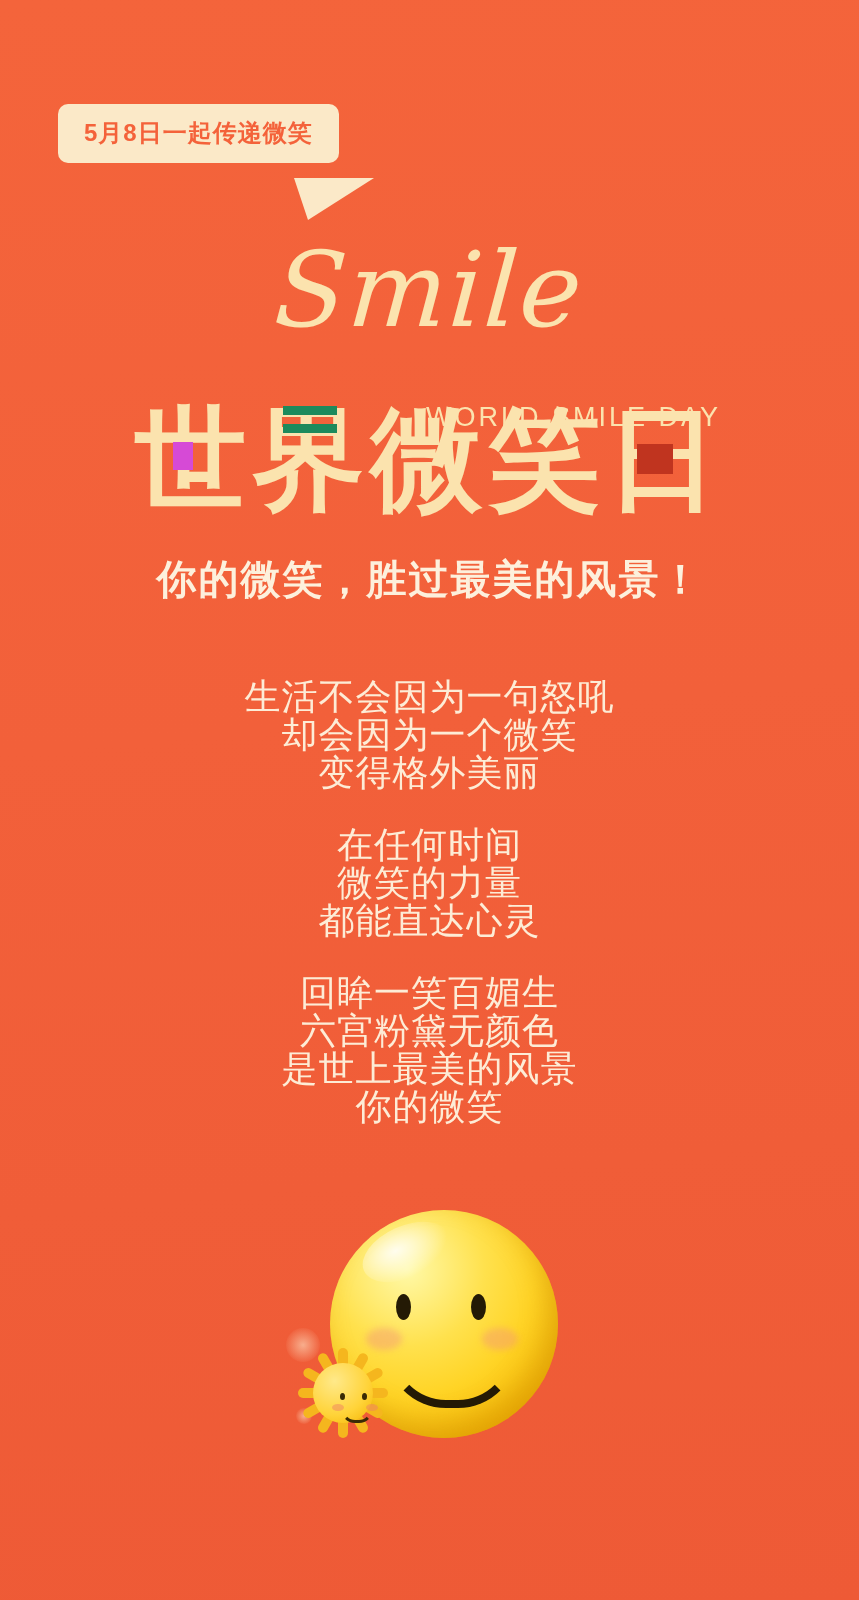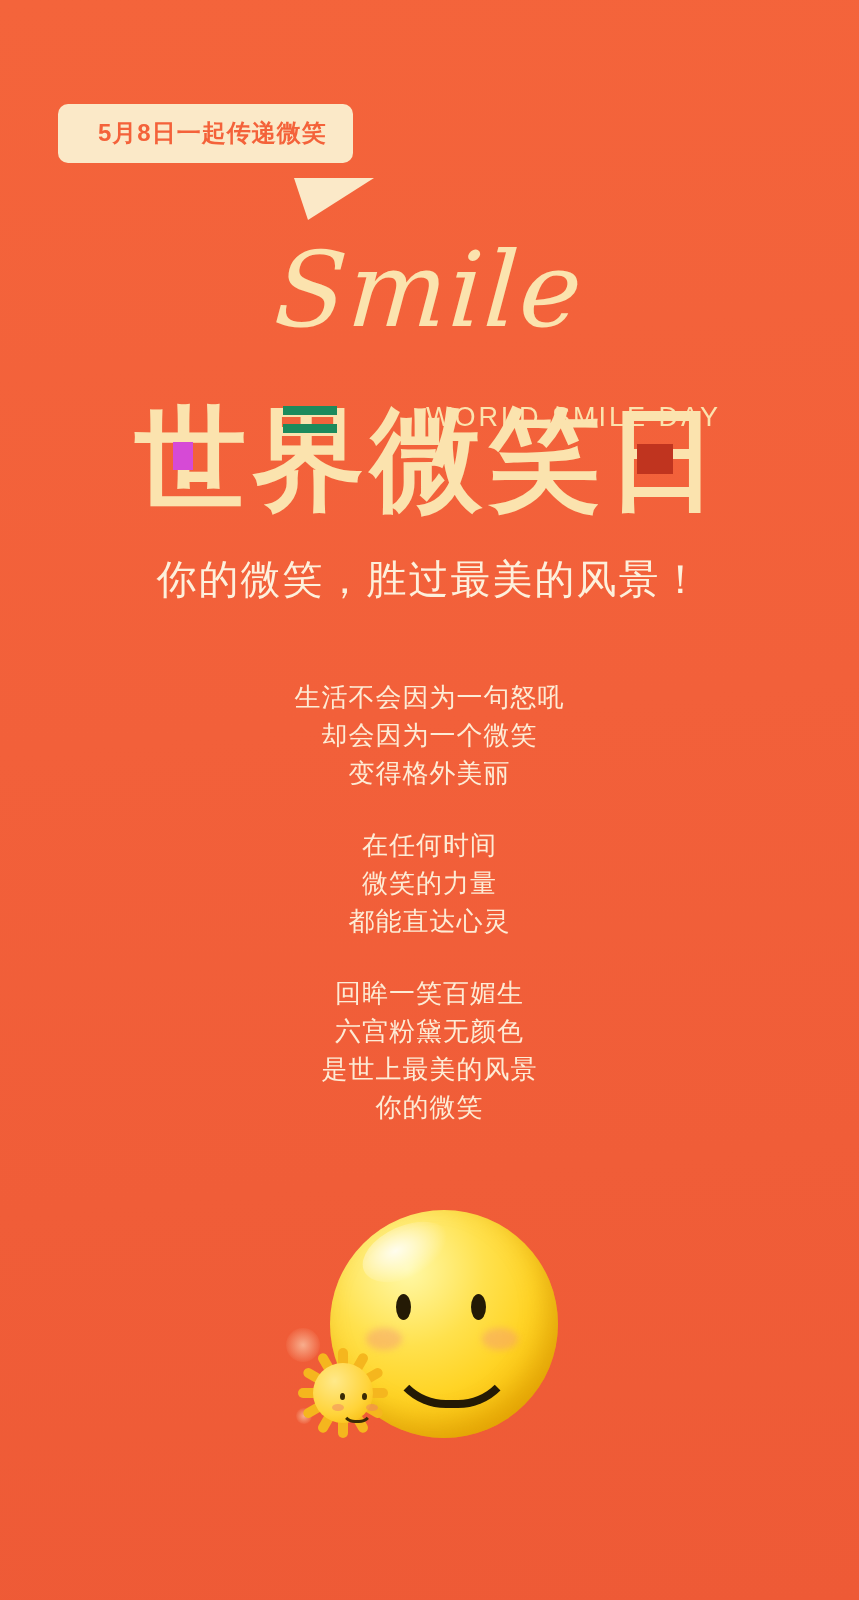--- a/index.html
+++ b/index.html
@@ -24,21 +24,21 @@
 
   
   .bubble-wrap {
     position: absolute;
     left: 58px;
     top: 104px;
   }
   .bubble {
     background: #fbe9c8;
     border-radius: 10px;
-    padding: 17px 26px 18px 40px;
+    padding: 17px 26px 18px 26px;
     display: inline-block;
   }
   .bubble-text {
     color: #f4623a;
     font-size: 24px;
     font-weight: bold;
     letter-spacing: 1px;
     line-height: 1;
     white-space: nowrap;
   }
@@ -142,33 +142,33 @@
 
   
   .subtitle {
     position: absolute;
     top: 552px;
     left: 0;
     width: 859px;
     text-align: center;
     color: #fdf0dc;
     font-size: 40px;
-    font-weight: normal;
+    font-weight: bold;
     letter-spacing: 2px;
   }
 
   
   .poem {
     position: absolute;
     top: 678px;
     left: 0;
     width: 859px;
     text-align: center;
     color: #fdecd6;
-    font-size: 26px;
+    font-size: 36px;
     line-height: 38px;
     letter-spacing: 1px;
   }
   .poem .stanza {
     margin-bottom: 34px;
   }
   .poem .stanza:last-child { margin-bottom: 4px; }
   .poem .line { display: block; }
 
   

